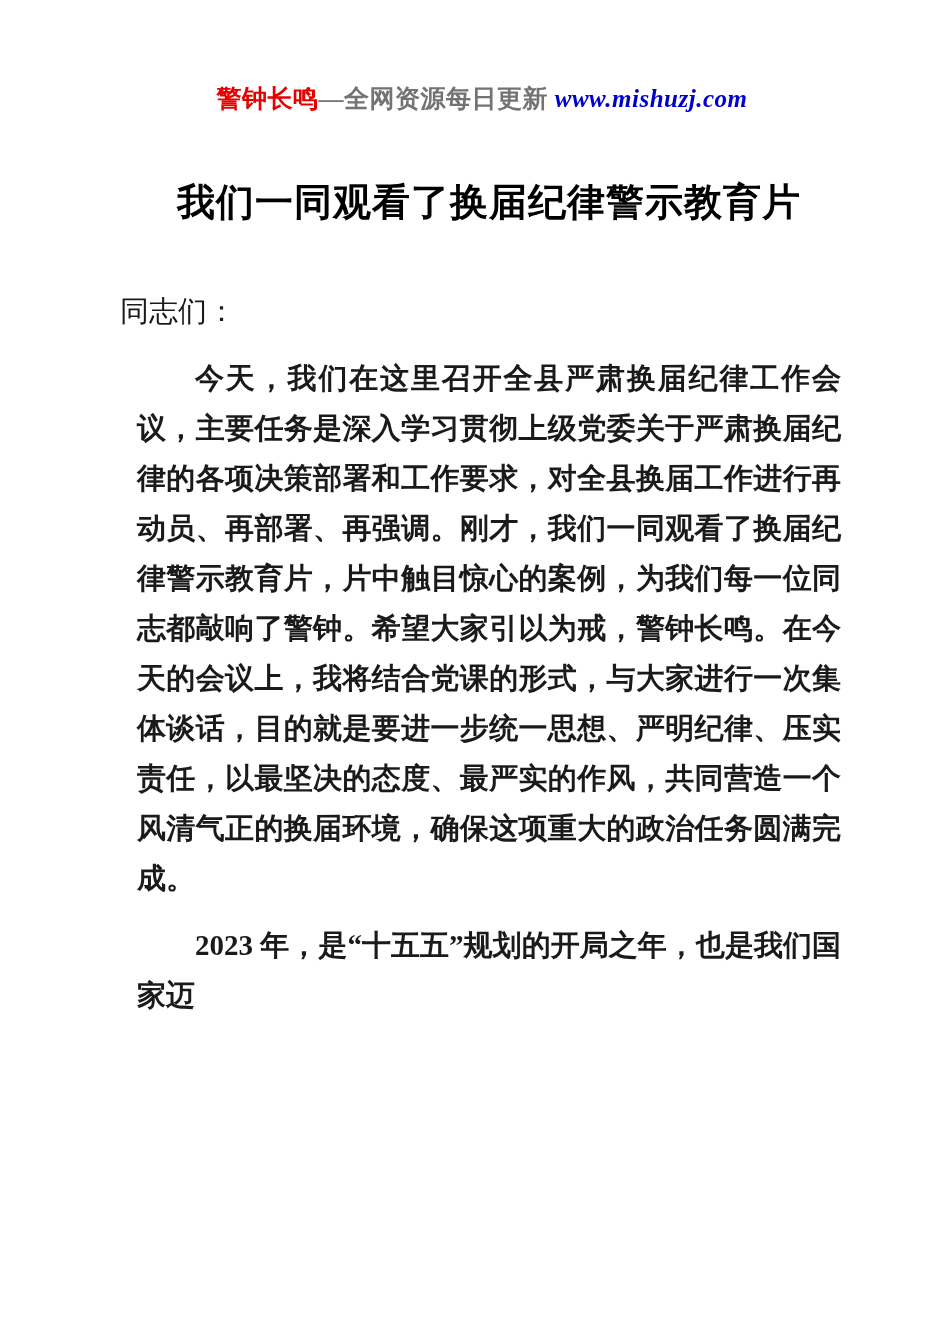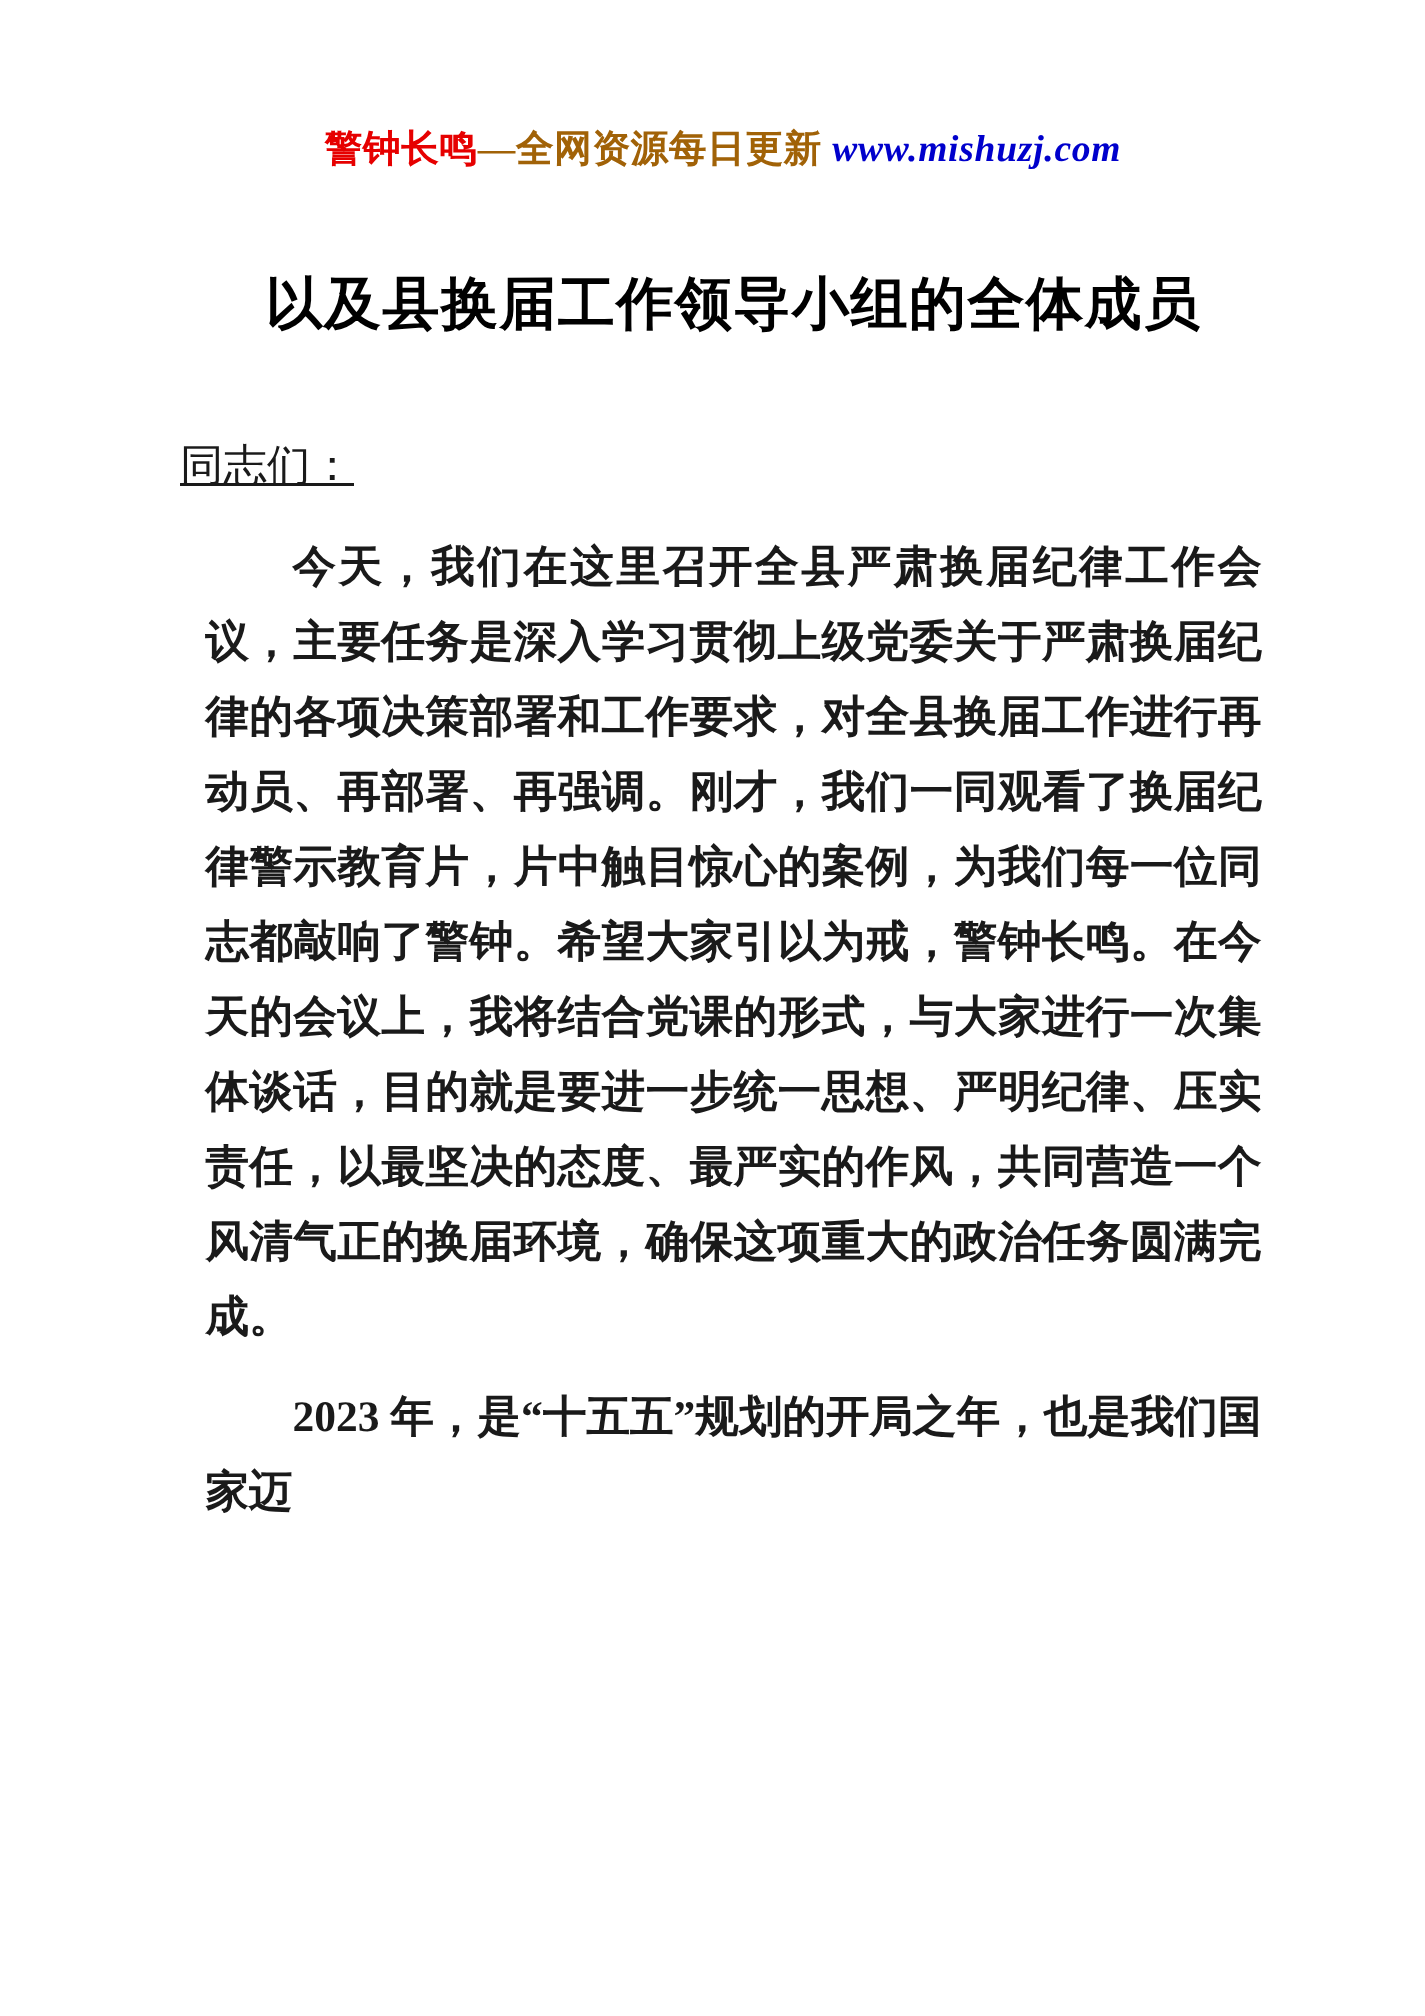--- a/index.html
+++ b/index.html
@@ -25,21 +25,21 @@
     font-size: 25px;
     font-weight: bold;
     letter-spacing: 0.5px;
     white-space: nowrap;
     margin-left: -14px; 
   }
   .brand {
     color: #e60000;
   }
   .tagline {
-    color: #a16207;
+    color: #737373;
   }
   .site-url {
     color: #0000cc;
     cursor: pointer;
     font-style: italic;
   }
   .doc-title {
     margin: 62px 0 0 0;
     text-align: center;
     font-size: 38px;
@@ -51,38 +51,37 @@
   .body-text {
     margin-top: 58px;
     font-size: 29px;
     line-height: 50px;
     text-align: justify;
     color: #1a1a1a;
   }
   .salutation {
     margin: 0;
     text-indent: 0;
-    text-decoration: underline;
   }
   .para {
     margin: 17px;
     text-indent: 2em;
     font-weight: bold;
   }
 </style>
 </head>
 <body>
 
 <div class="page">
 
   <div class="header-banner">
     <span class="brand">警钟长鸣</span><span class="tagline">—全网资源每日更新 </span><span class="site-url">www.mishuzj.com</span>
   </div>
 
-  <h1 class="doc-title">以及县换届工作领导小组的全体成员</h1>
+  <h1 class="doc-title">我们一同观看了换届纪律警示教育片</h1>
 
   <div class="body-text">
     <p class="salutation">同志们：</p>
     <p class="para">今天，我们在这里召开全县严肃换届纪律工作会议，主要任务是深入学习贯彻上级党委关于严肃换届纪律的各项决策部署和工作要求，对全县换届工作进行再动员、再部署、再强调。刚才，我们一同观看了换届纪律警示教育片，片中触目惊心的案例，为我们每一位同志都敲响了警钟。希望大家引以为戒，警钟长鸣。在今天的会议上，我将结合党课的形式，与大家进行一次集体谈话，目的就是要进一步统一思想、严明纪律、压实责任，以最坚决的态度、最严实的作风，共同营造一个风清气正的换届环境，确保这项重大的政治任务圆满完成。</p>
     <p class="para">2023 年，是“十五五”规划的开局之年，也是我们国家迈</p>
   </div>
 
 </div>
 
 </body></html>

